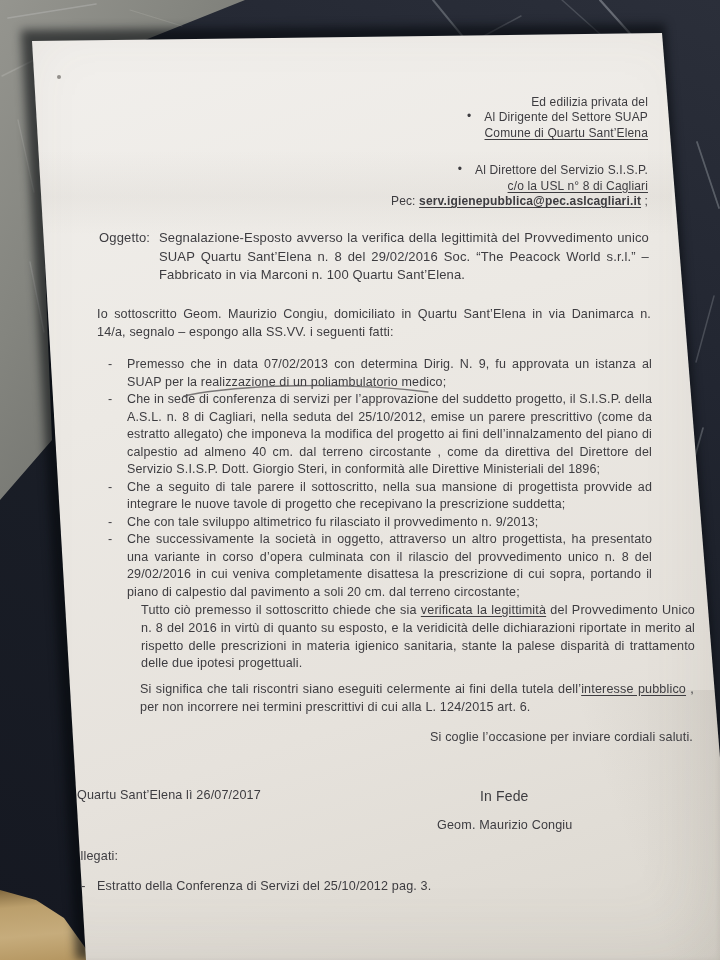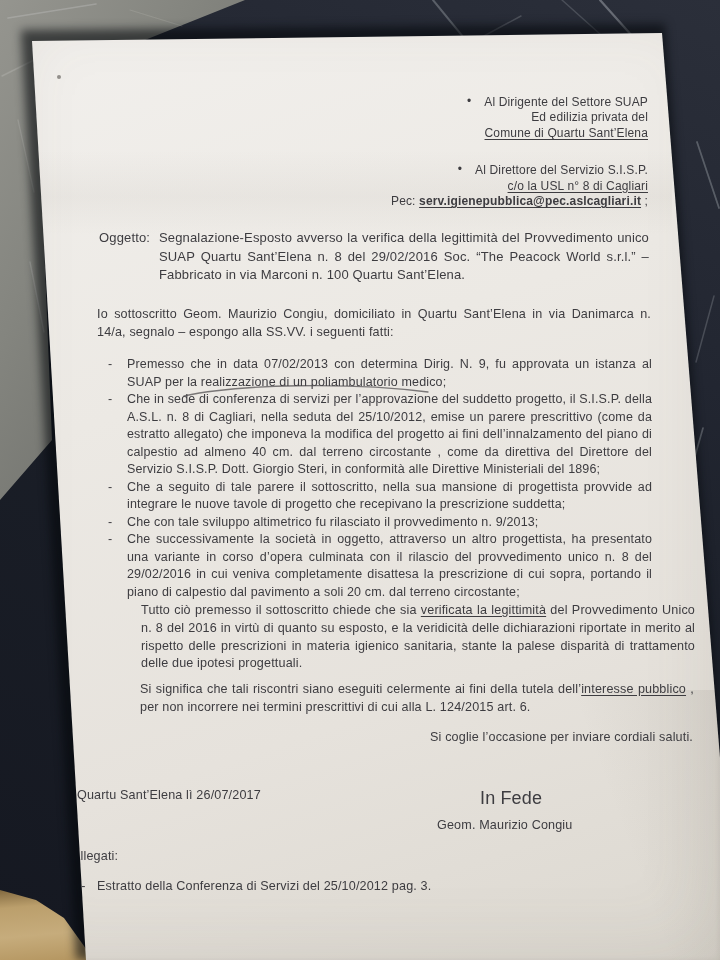--- a/index.html
+++ b/index.html
@@ -69,21 +69,21 @@
     position: absolute; left: 106px; top: 356px; width: 546px;
     list-style: none; font-size: 12.5px; line-height: 17.5px;
   }
   .bullets li { position: relative; padding-left: 21px; text-align: justify; }
   .bullets .mk { position: absolute; left: 2px; top: 0; }
   .para { position: absolute; font-size: 12.6px; line-height: 17.8px; text-align: justify; margin-left: 44px; }
   .p-request { left: 97px; top: 602px; width: 554px; }
   .p-urgency { left: 96px; top: 681px; width: 554px; }
   .p-salut { left: 95px; top: 729px; width: 554px; text-align: right; }
   .place-date { position: absolute; left: 77px; top: 788px; font-size: 12.6px; }
-  .in-fede { position: absolute; left: 480px; top: 788px; font-size: 18px; }
+  .in-fede { position: absolute; left: 480px; top: 788px; font-size: 14px; }
   .signature { position: absolute; left: 437px; top: 818px; font-size: 12.6px; }
   .attach-label { position: absolute; left: 72px; top: 849px; font-size: 12.6px; }
   .attach-item { position: absolute; left: 74px; top: 879px; font-size: 12.6px; }
   .attach-item .no { display: inline-block; width: 23px; }
   .arc { position: absolute; left: 180px; top: 380px; width: 252px; height: 22px; }
 </style>
 </head>
 <body>
 
 <div class="scene">
@@ -116,24 +116,24 @@
     <div class="shape"></div>
   </div>
 
   <div class="paper txt">
 
     <div class="crease"></div>
     <div class="corner-shade"></div>
     <div class="speck"></div>
 
     <div class="recipients">
+      <div>Ed edilizia privata del</div>
       <div>
         <span class="blt">•</span><span>Al Dirigente del Settore SUAP</span>
       </div>
-      <div>Ed edilizia privata del</div>
       <div class="u">Comune di Quartu Sant’Elena</div>
       <div class="rec-group2">
         <span class="blt">•</span><span>Al Direttore del Servizio S.I.S.P.</span>
       </div>
       <div class="u">c/o la USL n° 8 di Cagliari</div>
       <div>
         <span>Pec: </span><span class="u bold-addr">serv.igienepubblica@pec.aslcagliari.it</span><span> ;</span>
       </div>
     </div>
 

